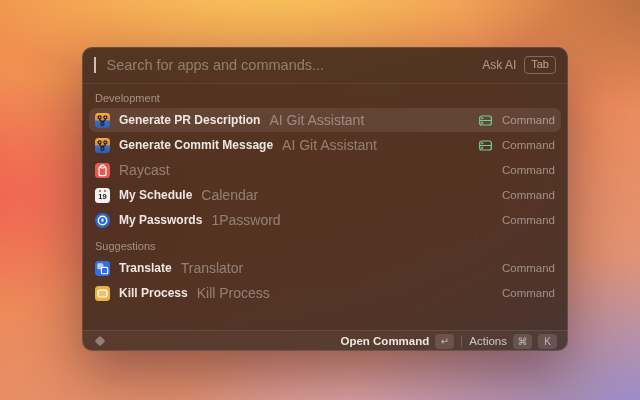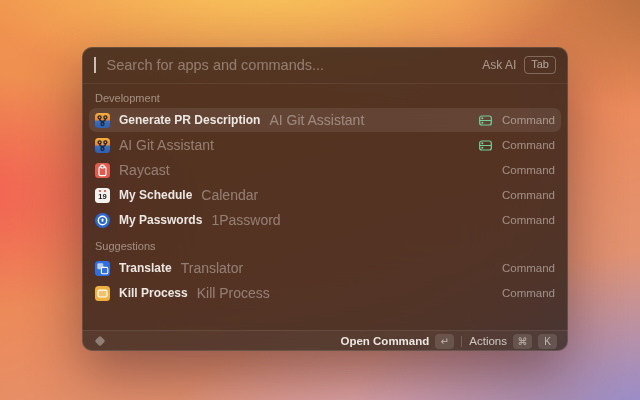--- a/index.html
+++ b/index.html
@@ -121,20 +121,21 @@
     <div class="row">
       <span class="app-icon icon-git">
         <svg viewBox="0 0 15 15" fill="none" stroke="#1f2630" stroke-width="1.3">
           <circle cx="4.6" cy="4.3" r="1.5"></circle>
             <circle cx="10.4" cy="4.3" r="1.5"></circle>
             <circle cx="7.5" cy="10.9" r="1.5"></circle>
           <path d="M4.6 5.8c0 1.9 1.4 2.5 2.9 2.5s2.9-.6 2.9-2.5"></path>
             <path d="M7.5 8.3v1.1"></path>
         </svg>
       </span>
+      <span class="row-title">Generate Commit Message</span>
       <span class="row-subtitle">AI Git Assistant</span>
       <span class="row-spacer"></span>
       <span class="acc-icon">
         <svg viewBox="0 0 16 16" fill="none" stroke="currentColor" stroke-width="1.3">
           <rect x="1.8" y="3.2" width="12.4" height="9.6" rx="2.2"></rect>
             <path d="M1.8 8h12.4"></path>
           <circle cx="4.6" cy="5.6" r="0.5" fill="currentColor"></circle>
             <circle cx="4.6" cy="10.4" r="0.5" fill="currentColor"></circle>
         </svg>
       </span>

